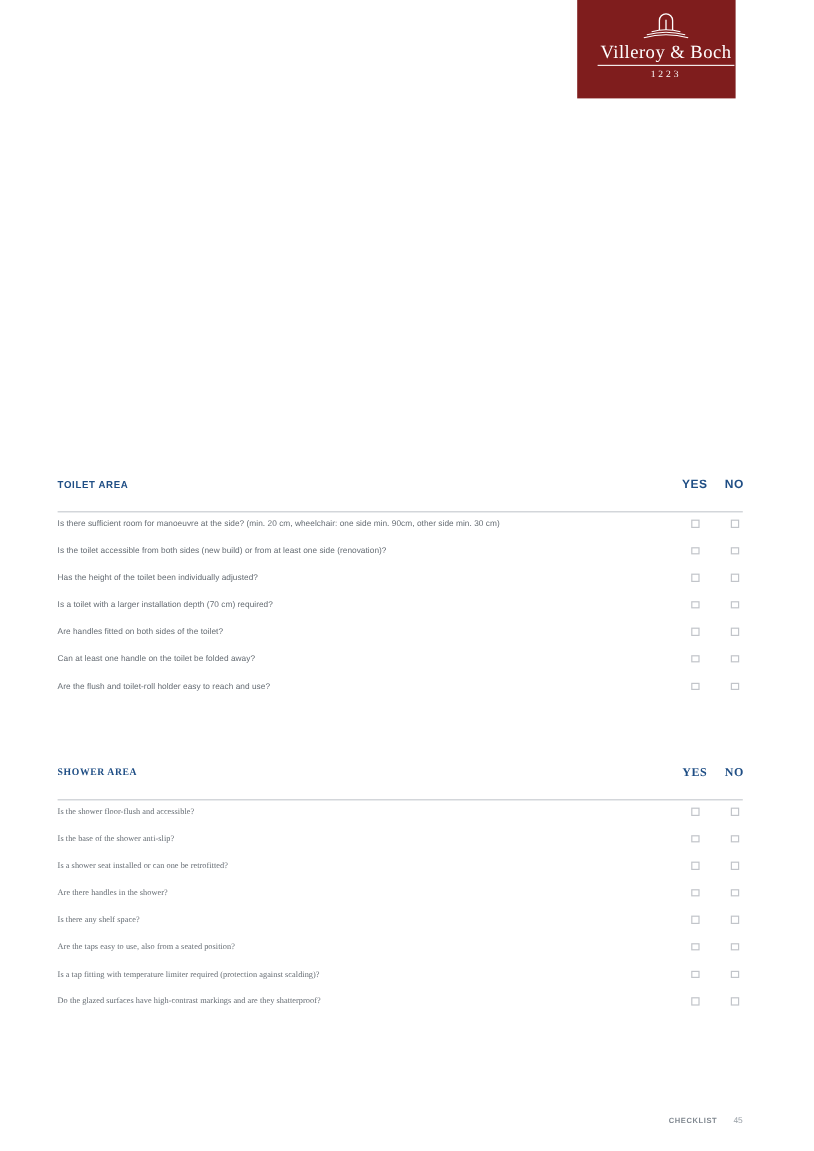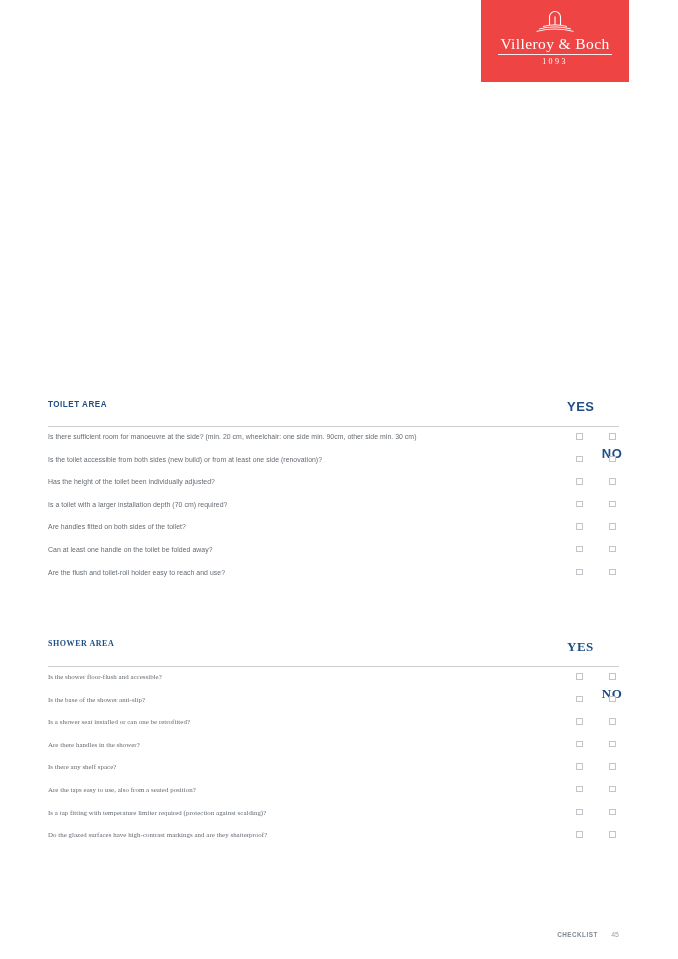--- a/index.html
+++ b/index.html
@@ -16,23 +16,23 @@
   }
 
   
   .header {
     position: absolute;
     top: 0;
     left: 481px;
     width: 148px;
   }
   .logo-block {
-    width: 148px;
+    width: 132px;
     height: 82px;
-    background: #ef4444;
+    background: #7f1d1d;
     position: relative;
   }
   .logo-fountain {
     position: absolute;
     top: 9px;
     left: 0;
     width: 148px;
     text-align: center;
   }
   .logo-wordmark {
@@ -112,28 +112,28 @@
     font-size: 8.4px;
     font-weight: bold;
     letter-spacing: 0.55px;
     transform: scaleX(0.96);
     transform-origin: left center;
   }
   .col-head {
     position: absolute;
     top: 0;
     color: #1f4e85;
-    font-size: 13px;
+    font-size: 10px;
     font-weight: bold;
     letter-spacing: 0.5px;
     text-align: center;
     width: 24px;
   }
   .col-head.yes { left: 519px; }
-  .col-head.no  { left: 552px; margin-top: 47px; }
+  .col-head.no  { left: 552px; }
 
   .section-rule {
     width: 571px;
     height: 1px;
     background: #c9ccd1;
     margin-top: 12px;
   }
 
   .qrow {
     position: relative;
@@ -191,21 +191,21 @@
       <svg width="40" height="24" viewBox="0 0 40 24">
         <path d="M14.5 16 L14.5 8 A5.5 5.5 0 0 1 25.5 8 L25.5 16" fill="none" stroke="#ffffff" stroke-width="1.1"></path>
         <path d="M20 16 L20 7.5" fill="none" stroke="#ffffff" stroke-width="1.1"></path>
         <path d="M8 17.5 Q20 14.2 32 17.5" fill="none" stroke="#ffffff" stroke-width="0.9"></path>
         <path d="M4 20 Q20 15.8 36 20" fill="none" stroke="#ffffff" stroke-width="0.9"></path>
         <path d="M1.5 22.4 Q20 17.6 38.5 22.4" fill="none" stroke="#ffffff" stroke-width="0.9"></path>
       </svg>
     </div>
     <div class="logo-wordmark">Villeroy &amp; Boch</div>
     <div class="logo-rule"></div>
-    <div class="logo-year">1093</div>
+    <div class="logo-year">1223</div>
   </div>
 
 
 </div>
 
 <div class="section" id="section-toilet">
   <div class="section-head">
     <div class="section-title">TOILET AREA</div>
     <div class="col-head yes">YES</div>
     <div class="col-head no">NO</div>

